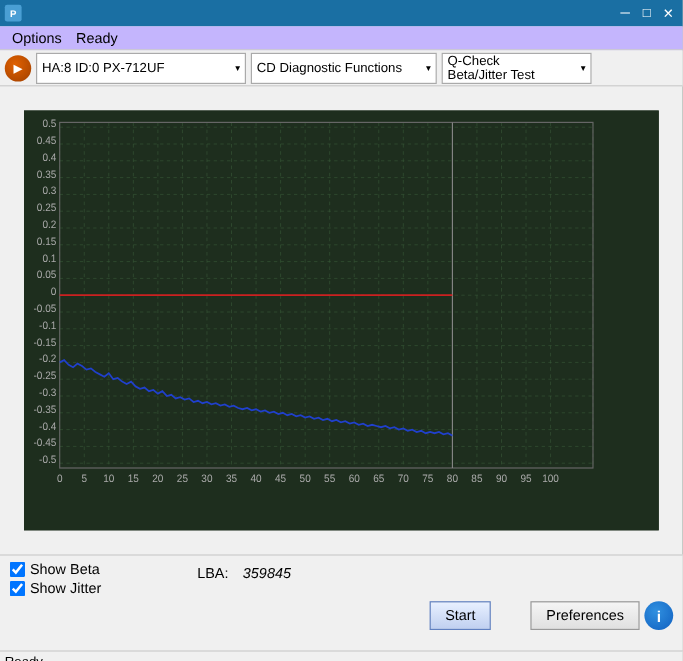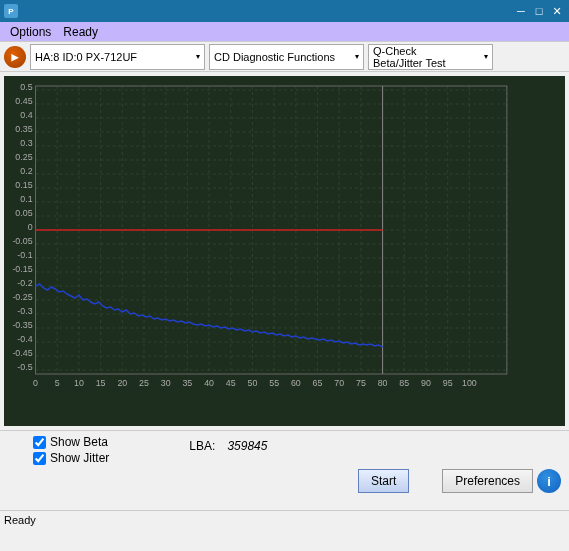--- a/index.html
+++ b/index.html
@@ -98,21 +98,21 @@
       margin-left: 4px;
     }
     #device-combo { width: 175px; }
     #function-combo { width: 155px; }
     #test-combo { width: 125px; gap: 28px; }
 
     #chart-container {
       position: relative;
       background: #1a2a1a;
       flex: 1;
-      margin: 4px;
+      margin: 20px;
       height: 350px;
     }
 
     
     #high-label {
       position: absolute;
       top: 4px;
       left: 2px;
       color: #ccc;
       font-size: 10px;
@@ -449,21 +449,21 @@
       368,269
       372,268
       376,270
       380,269
       384,271
     " fill="none" stroke="#2040cc" stroke-width="1.5"></polyline>
   </svg>
 </div>
 
 <div id="bottom-controls">
-  <div style="display:flex; align-items:flex-start; gap:80px;margin-left:25px;">
+  <div style="display:flex; align-items:flex-start; gap:80px;">
     <div id="checkboxes-row">
       <div class="checkbox-item">
         <input type="checkbox" checked="" style="">
         <label>Show Beta</label>
       </div>
       <div class="checkbox-item">
         <input type="checkbox" checked="" style="">
         <label>Show Jitter</label>
       </div>
     </div>

